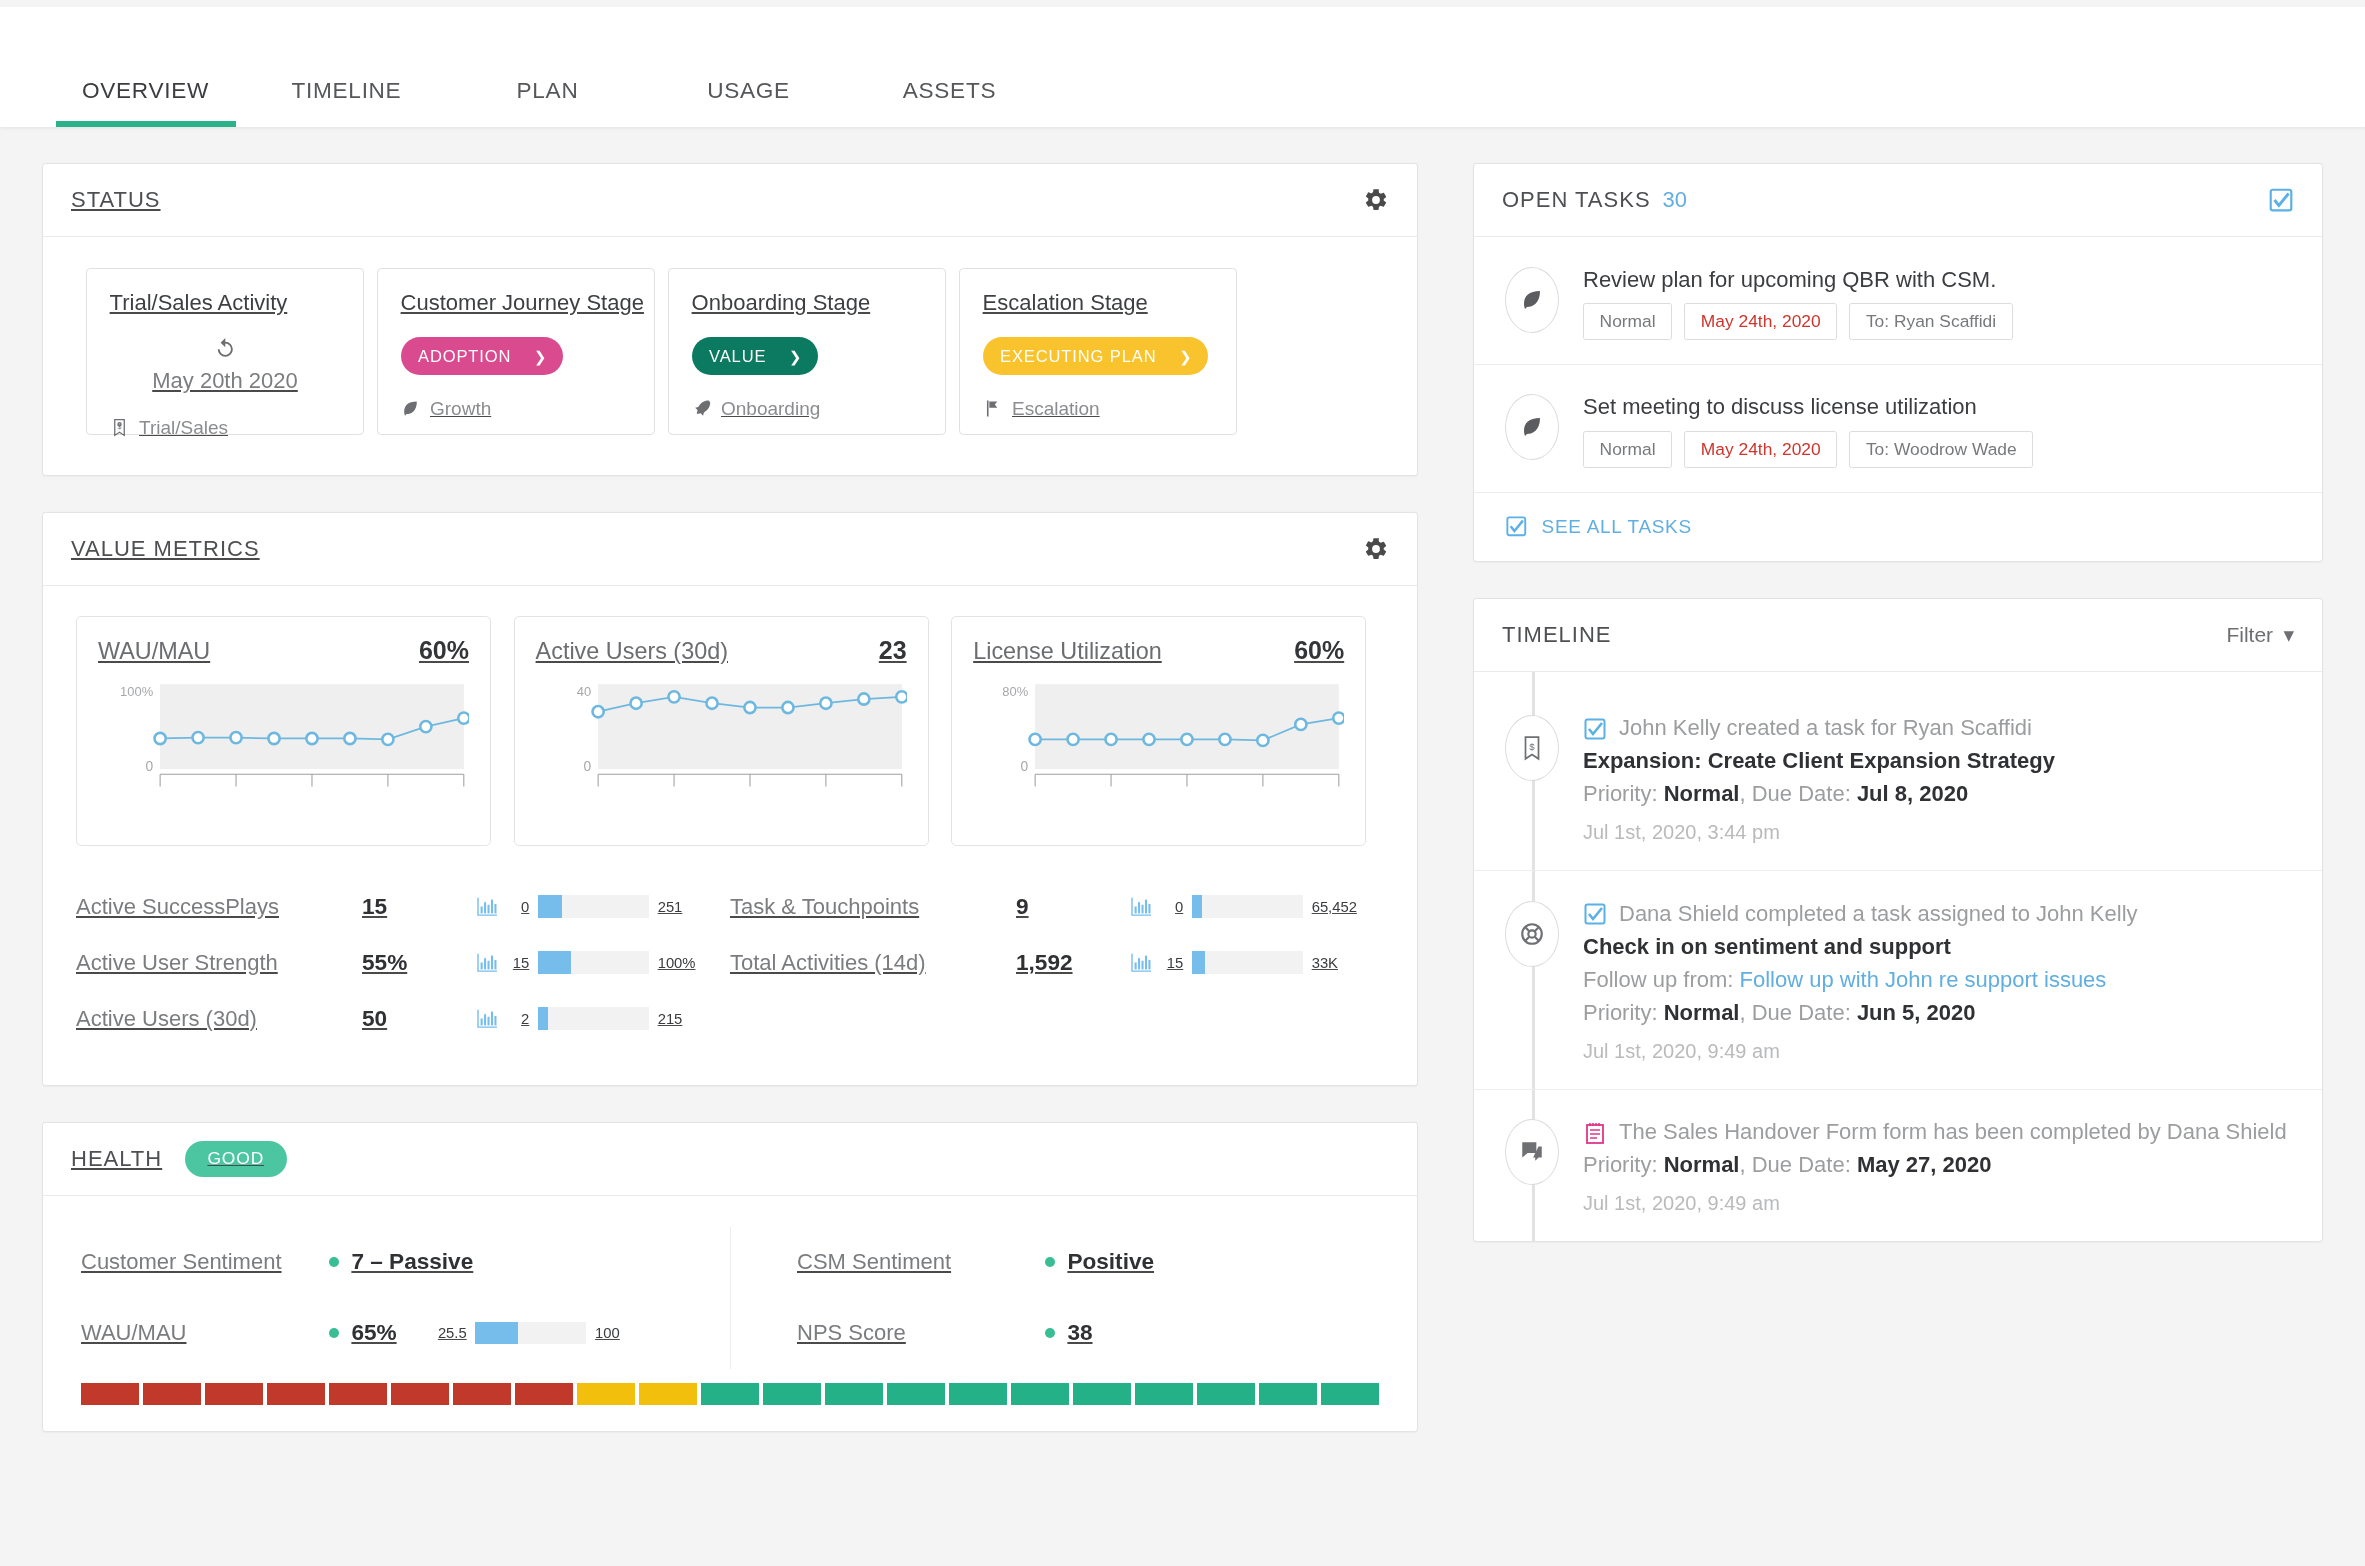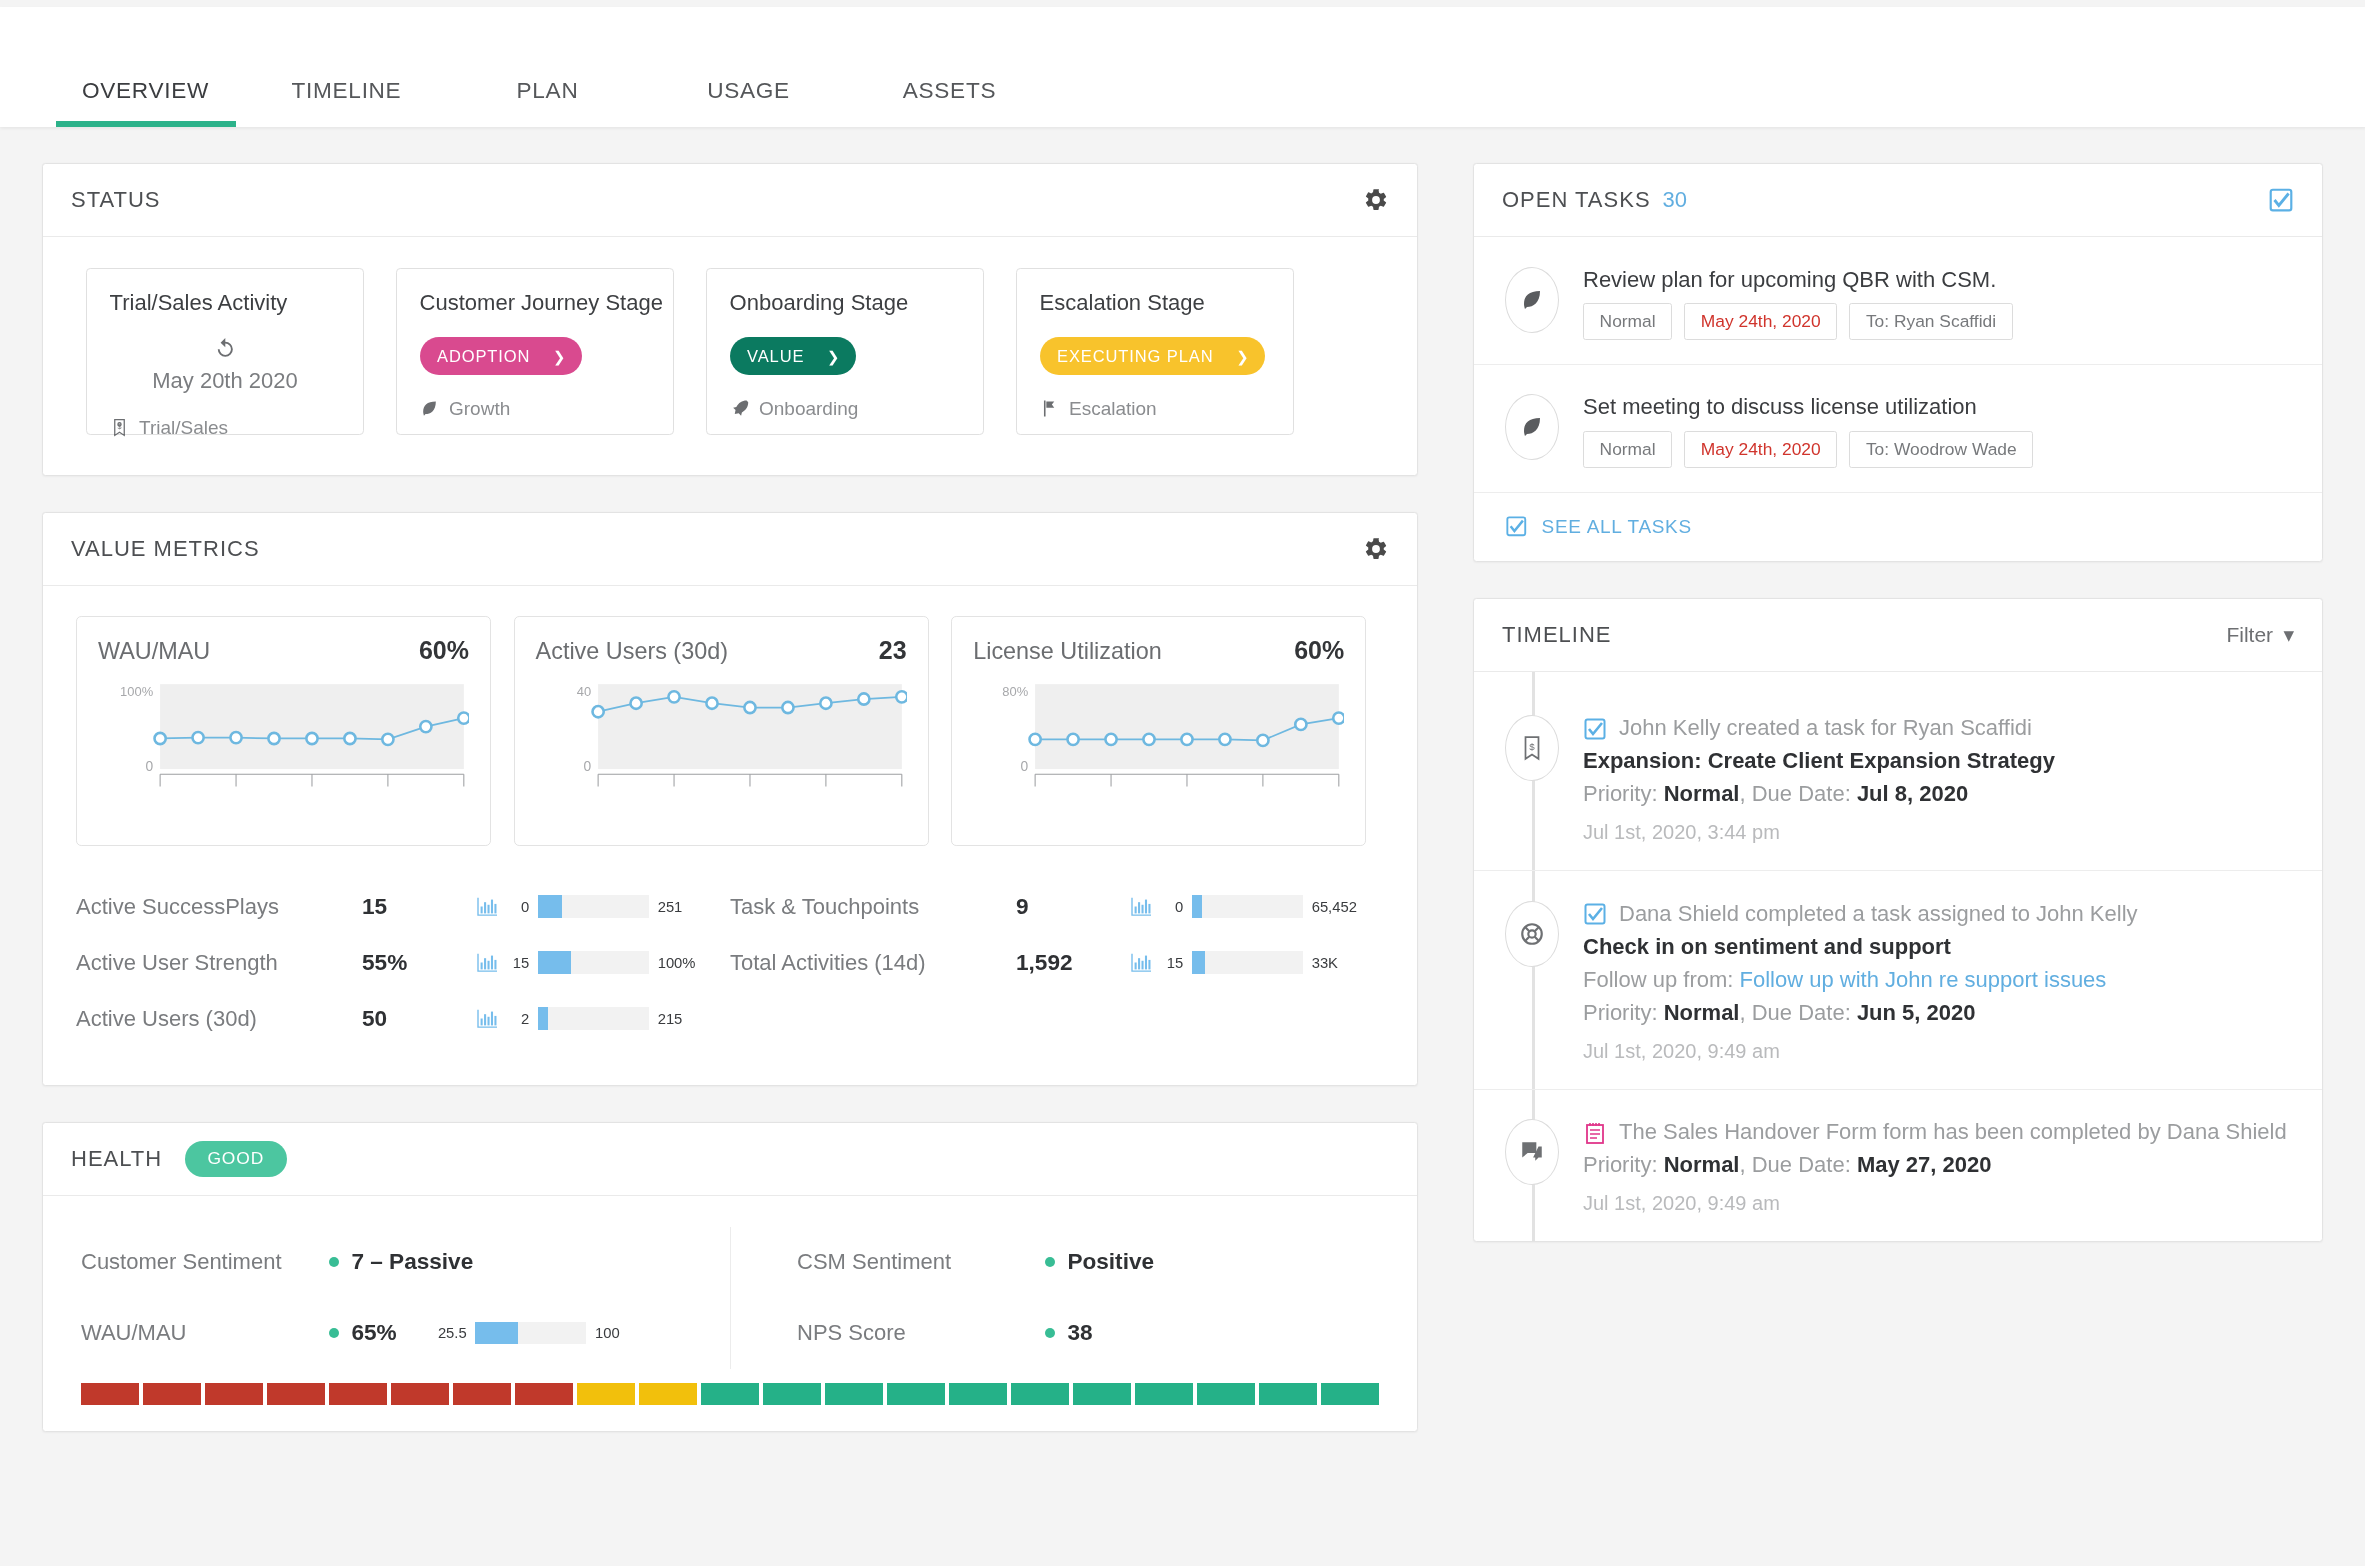--- a/index.html
+++ b/index.html
@@ -28,21 +28,21 @@
   .tab .underline {
     position: absolute; left: 50%; transform: translateX(-50%);
     bottom: 0; height: 6px; width: 180px; background: transparent;
   }
   .tab.active { color: #3b3d40; }
   .tab.active .underline { background: #2cb28a; }
 
   
   .page { position: absolute; top: 127px; left: 0; width: 2366px; height: 1440px; }
 
-  .col-left  { position: absolute; left: 42px;  top: 36px;  width: 1376px; }
+  .col-left  { position: absolute; left: 42px;  top: 36px;  width: 1376px; text-decoration: underline; }
   .col-right { position: absolute; left: 1473px; top: 36px; width: 850px; }
 
   .card {
     background: #fff;
     border: 0.9px solid #e3e3e3;
     border-radius: 3.5px;
     box-shadow: 0 0.9px 1.7px rgba(0,0,0,.04);
     margin-bottom: 36px;
   }
   .card-head {
@@ -51,21 +51,21 @@
   }
   .card-title {
     font-size: 22px; letter-spacing: 1px; color: #4d4f52;
   }
   .spacer { flex: 1 1 auto; }
 
   .gear { width: 26px; height: 26px; cursor: pointer; display:block; }
   .gear svg { width: 26px; height: 26px; fill: #4a4a4a; display:block;}
 
   
-  .status-body { display: flex; gap: 32px; padding: 31px 43px 40px 43px; }
+  .status-body { display: flex; gap: 13px; padding: 31px 43px 40px 43px; }
   .status-card {
     border: 0.9px solid #e0e0e0; border-radius: 4.3px;
     width: 278px; height: 167px;
     padding: 21px 22.6px 0 22.6px;
   }
   .sc-title { font-size: 22px; color: #3d3f42; margin-bottom: 21px; white-space: nowrap;}
   .sc-val { display:flex; align-items:center; gap: 8.7px; font-size: 22px; color: #7b7d80; margin-bottom: 22.6px; flex-direction: column;}
   .pill {
     display: inline-flex; align-items: center; gap: 22.6px;
     height: 38px; border-radius: 19px; padding: 0 15.6px 0 17.4px;

